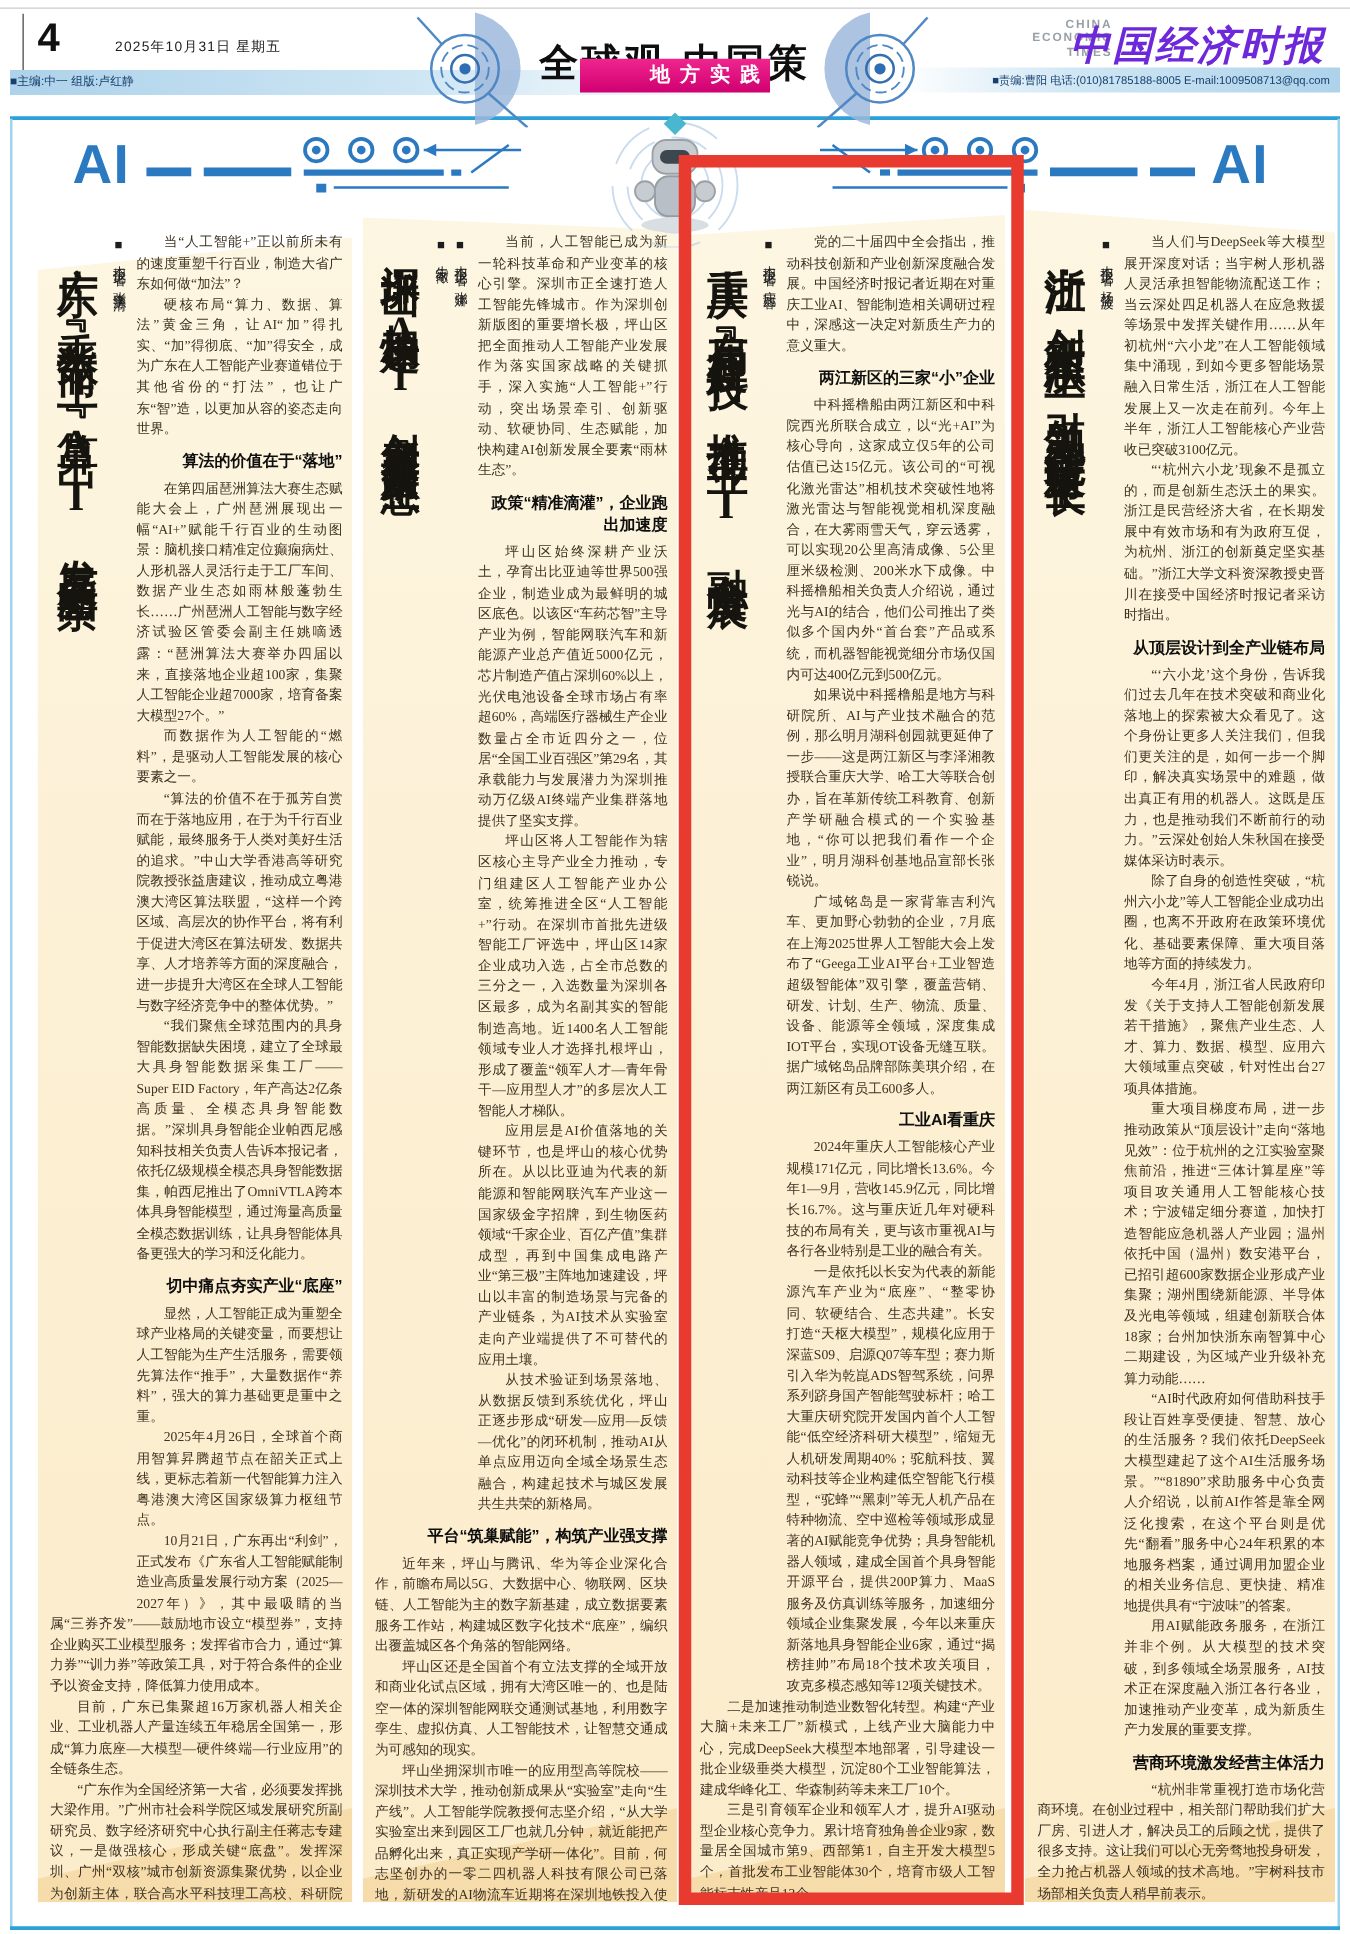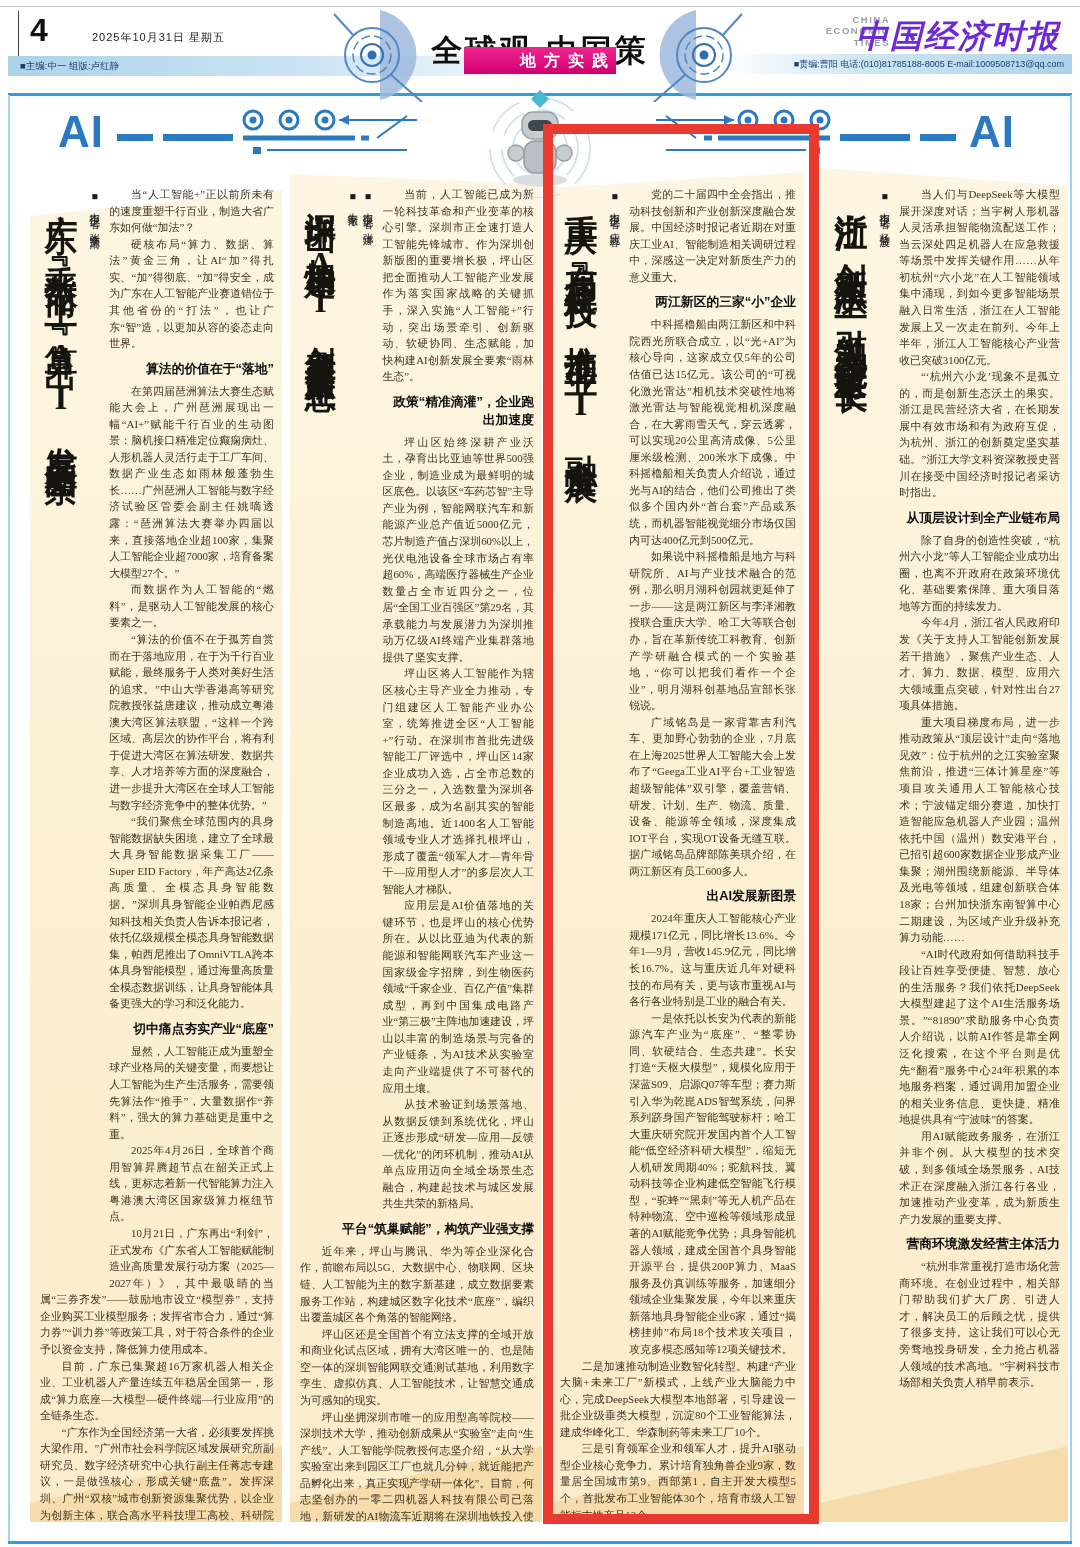--- a/index.html
+++ b/index.html
@@ -13,21 +13,21 @@
   .frame-h{top:93px;left:8px;right:8px;height:3px;background:#2ba0d9;}
   .frame-left{left:8px;top:95px;bottom:3px;width:2px;background:#9fd4ef;}
   .frame-right{right:8px;top:95px;bottom:3px;width:2px;background:#9fd4ef;}
   .frame-bottom{bottom:3px;left:8px;right:8px;height:3px;background:#2ba0d9;}
   
   .pagenum-box{left:18px;top:11px;width:56px;height:46px;border-left:1.5px solid #444;border-bottom:1.5px solid #444;}
   .pagenum{left:30px;top:12px;font-size:32px;font-weight:700;color:#111;font-family:"Liberation Sans",sans-serif;}
   .date{left:92px;top:30px;font-size:11px;color:#222;letter-spacing:1px;}
   .credit-strip-l{left:8px;top:56px;width:600px;height:20px;line-height:20px;
     background:linear-gradient(to right,#add2ea,#cfe6f4 55%,rgba(255,255,255,0));
-    font-size:9.5px;color:#17406f;padding-left:12px;box-sizing:border-box;}
+    font-size:9.5px;color:#17406f;padding-left:0;box-sizing:border-box;}
   .credit-strip-r{right:8px;top:54px;width:352px;height:20px;line-height:20px;
     background:linear-gradient(to left,#add2ea,#cfe6f4 60%,rgba(255,255,255,0));
     font-size:9px;color:#17406f;text-align:right;padding-right:8px;box-sizing:border-box;}
   .masthead{left:540px;top:10px;transform:translateX(-50%);font-size:31px;font-weight:900;
     color:#0e0e0e;font-family:"Liberation Serif",serif;letter-spacing:3px;white-space:nowrap;margin-top:20px;}
   .badge{left:540px;top:47px;transform:translateX(-50%);width:152px;height:27px;line-height:27px;
     background:linear-gradient(180deg,#f0258f,#cf0070);color:#fff;font-size:16px;font-weight:700;
     text-align:right;letter-spacing:8px;text-indent:8px;}
   .mast-en{right:190px;top:14px;text-align:right;font-size:9.5px;font-weight:700;color:#98a0a6;
     line-height:1.2;letter-spacing:1.5px;}
@@ -219,38 +219,39 @@
   <div class="body">
     <div class="lead">
       <div class="headline">重庆：布局『硬科技』　推动工业AI融合发展</div>
       <div class="byline">■本报记者　庄冠蓉</div>
     </div>
   <p>党的二十届四中全会指出，推动科技创新和产业创新深度融合发展。中国经济时报记者近期在对重庆工业AI、智能制造相关调研过程中，深感这一决定对新质生产力的意义重大。</p>
       <h4>两江新区的三家“小”企业</h4>
       <p>中科摇橹船由两江新区和中科院西光所联合成立，以“光+AI”为核心导向，这家成立仅5年的公司估值已达15亿元。该公司的“可视化激光雷达”相机技术突破性地将激光雷达与智能视觉相机深度融合，在大雾雨雪天气，穿云透雾，可以实现20公里高清成像、5公里厘米级检测、200米水下成像。中科摇橹船相关负责人介绍说，通过光与AI的结合，他们公司推出了类似多个国内外“首台套”产品或系统，而机器智能视觉细分市场仅国内可达400亿元到500亿元。</p>
       <p>如果说中科摇橹船是地方与科研院所、AI与产业技术融合的范例，那么明月湖科创园就更延伸了一步——这是两江新区与李泽湘教授联合重庆大学、哈工大等联合创办，旨在革新传统工科教育、创新产学研融合模式的一个实验基地，“你可以把我们看作一个企业”，明月湖科创基地品宣部长张锐说。</p>
       <p>广域铭岛是一家背靠吉利汽车、更加野心勃勃的企业，7月底在上海2025世界人工智能大会上发布了“Geega工业AI平台+工业智造超级智能体”双引擎，覆盖营销、研发、计划、生产、物流、质量、设备、能源等全领域，深度集成IOT平台，实现OT设备无缝互联。据广域铭岛品牌部陈美琪介绍，在两江新区有员工600多人。</p>
-      <h4>出AI发展新图景</h4>
+      <h4>工业AI看重庆</h4>
       <p>2024年重庆人工智能核心产业规模171亿元，同比增长13.6%。今年1—9月，营收145.9亿元，同比增长16.7%。这与重庆近几年对硬科技的布局有关，更与该市重视AI与各行各业特别是工业的融合有关。</p>
       <p>一是依托以长安为代表的新能源汽车产业为“底座”、“整零协同、软硬结合、生态共建”。长安打造“天枢大模型”，规模化应用于深蓝S09、启源Q07等车型；赛力斯引入华为乾崑ADS智驾系统，问界系列跻身国产智能驾驶标杆；哈工大重庆研究院开发国内首个人工智能“低空经济科研大模型”，缩短无人机研发周期40%；驼航科技、翼动科技等企业构建低空智能飞行模型，“驼蜂”“黑刺”等无人机产品在特种物流、空中巡检等领域形成显著的AI赋能竞争优势；具身智能机器人领域，建成全国首个具身智能开源平台，提供200P算力、MaaS服务及仿真训练等服务，加速细分领域企业集聚发展，今年以来重庆新落地具身智能企业6家，通过“揭榜挂帅”布局18个技术攻关项目，攻克多模态感知等12项关键技术。</p>
       <p>二是加速推动制造业数智化转型。构建“产业大脑+未来工厂”新模式，上线产业大脑能力中心，完成DeepSeek大模型本地部署，引导建设一批企业级垂类大模型，沉淀80个工业智能算法，建成华峰化工、华森制药等未来工厂10个。</p>
       <p>三是引育领军企业和领军人才，提升AI驱动型企业核心竞争力。累计培育独角兽企业9家，数量居全国城市第9、西部第1，自主开发大模型5个，首批发布工业智能体30个，培育市级人工智能标志性产品13个。</p>
     </div>
 </article>
 
 <article class="col col-a4">
   <div class="col-bg"></div>
   <div class="body">
     <div class="lead">
       <div class="headline">浙江：创新生态沃土　引领人工智能『拔节生长』</div>
       <div class="byline">■本报记者　杨益波</div>
     </div>
   <p>当人们与DeepSeek等大模型展开深度对话；当宇树人形机器人灵活承担智能物流配送工作；当云深处四足机器人在应急救援等场景中发挥关键作用……从年初杭州“六小龙”在人工智能领域集中涌现，到如今更多智能场景融入日常生活，浙江在人工智能发展上又一次走在前列。今年上半年，浙江人工智能核心产业营收已突破3100亿元。</p>
       <p>“‘杭州六小龙’现象不是孤立的，而是创新生态沃土的果实。浙江是民营经济大省，在长期发展中有效市场和有为政府互促，为杭州、浙江的创新奠定坚实基础。”浙江大学文科资深教授史晋川在接受中国经济时报记者采访时指出。</p>
       <h4>从顶层设计到全产业链布局</h4>
+      <p>“‘六小龙’这个身份，告诉我们过去几年在技术突破和商业化落地上的探索被大众看见了。这个身份让更多人关注我们，但我们更关注的是，如何一步一个脚印，解决真实场景中的难题，做出真正有用的机器人。这既是压力，也是推动我们不断前行的动力。”云深处创始人朱秋国在接受媒体采访时表示。</p>
       <p>除了自身的创造性突破，“杭州六小龙”等人工智能企业成功出圈，也离不开政府在政策环境优化、基础要素保障、重大项目落地等方面的持续发力。</p>
       <p>今年4月，浙江省人民政府印发《关于支持人工智能创新发展若干措施》，聚焦产业生态、人才、算力、数据、模型、应用六大领域重点突破，针对性出台27项具体措施。</p>
       <p>重大项目梯度布局，进一步推动政策从“顶层设计”走向“落地见效”：位于杭州的之江实验室聚焦前沿，推进“三体计算星座”等项目攻关通用人工智能核心技术；宁波锚定细分赛道，加快打造智能应急机器人产业园；温州依托中国（温州）数安港平台，已招引超600家数据企业形成产业集聚；湖州围绕新能源、半导体及光电等领域，组建创新联合体18家；台州加快浙东南智算中心二期建设，为区域产业升级补充算力动能……</p>
       <p>“AI时代政府如何借助科技手段让百姓享受便捷、智慧、放心的生活服务？我们依托DeepSeek大模型建起了这个AI生活服务场景。”“81890”求助服务中心负责人介绍说，以前AI作答是靠全网泛化搜索，在这个平台则是优先“翻看”服务中心24年积累的本地服务档案，通过调用加盟企业的相关业务信息、更快捷、精准地提供具有“宁波味”的答案。</p>
       <p>用AI赋能政务服务，在浙江并非个例。从大模型的技术突破，到多领域全场景服务，AI技术正在深度融入浙江各行各业，加速推动产业变革，成为新质生产力发展的重要支撑。</p>
       <h4>营商环境激发经营主体活力</h4>
       <p>“杭州非常重视打造市场化营商环境。在创业过程中，相关部门帮助我们扩大厂房、引进人才，解决员工的后顾之忧，提供了很多支持。这让我们可以心无旁骛地投身研发，全力抢占机器人领域的技术高地。”宇树科技市场部相关负责人稍早前表示。</p>
     </div>
 </article>
 

